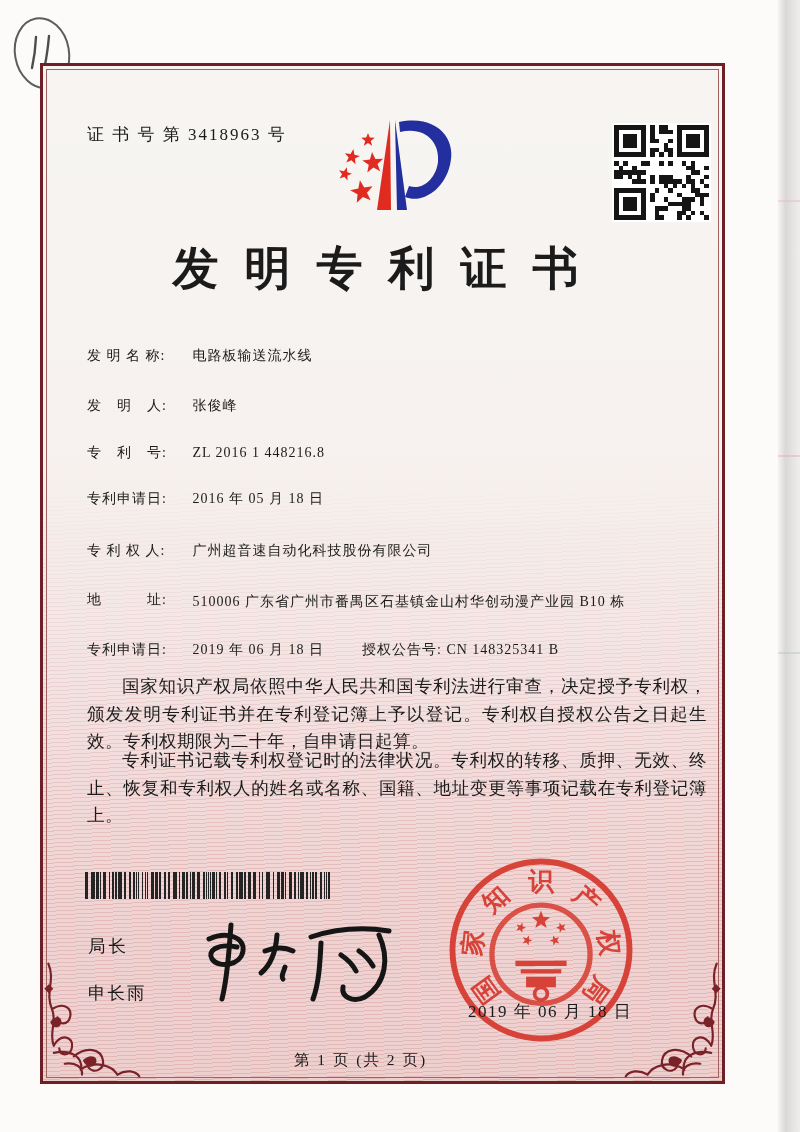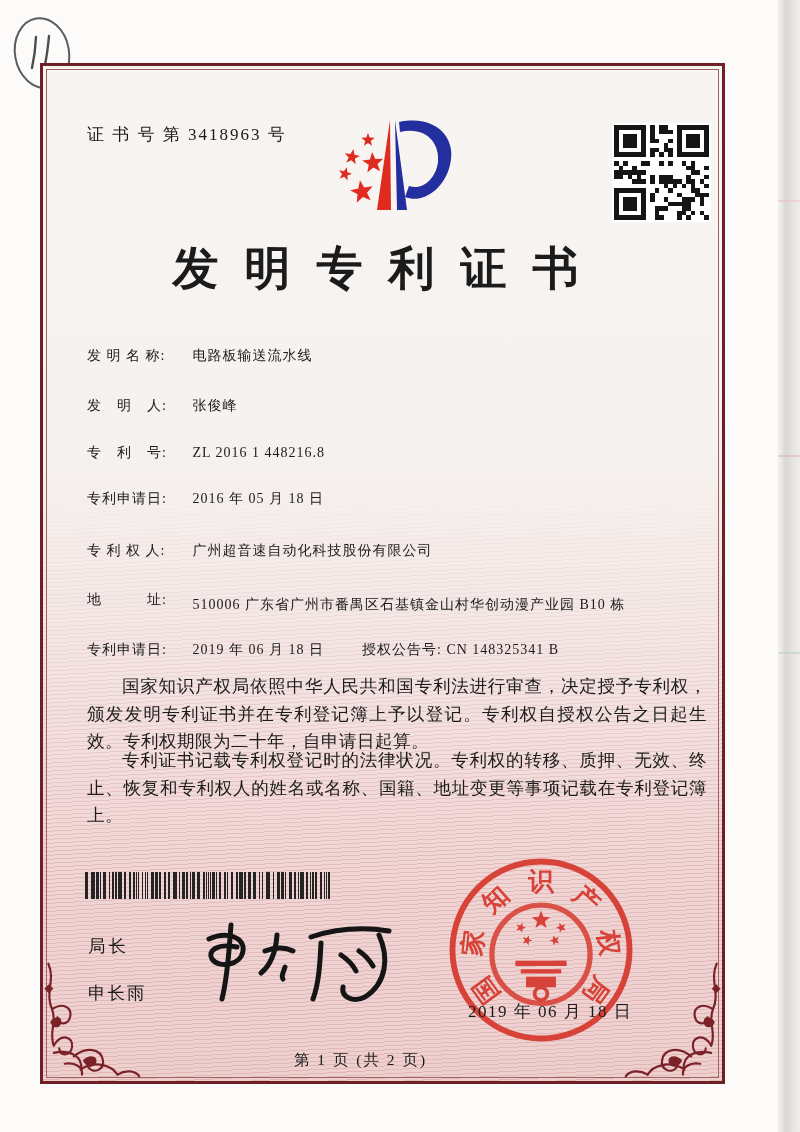--- a/index.html
+++ b/index.html
@@ -26,21 +26,21 @@
 
   .cert-no{position:absolute;left:44px;top:57px;font-size:17px;letter-spacing:2px;}
   .logo{position:absolute;left:285px;top:44px;width:152px;height:120px;}
   .qr{position:absolute;left:569px;top:57px;width:95px;height:95px;background:#fff;padding:2px;}
 
   .cert-title{position:absolute;top:172px;left:0;right:0;text-align:center;
          font-size:46px;font-weight:bold;letter-spacing:26px;padding-left:12px;white-space:nowrap;}
 
   .field-row{position:absolute;left:44px;font-size:14px;letter-spacing:1px;white-space:nowrap;}
   .lbl{display:inline-block;min-width:101px;}
-  .val-addr{display:inline-block;width:502px;vertical-align:top;white-space:normal;line-height:28px;}
+  .val-addr{display:inline-block;width:502px;vertical-align:top;white-space:normal;line-height:21px;}
   .grant-col2{position:absolute;left:275px;top:0;white-space:nowrap;}
 
   .para{position:absolute;left:44px;width:620px;font-size:17.5px;line-height:27.5px;
         text-align:justify;text-indent:2em;letter-spacing:.5px;}
 
   .barcode{position:absolute;left:42px;top:806px;width:250px;height:27px;}
   .sig-title{position:absolute;left:45px;top:868px;font-size:17.5px;letter-spacing:3px;}
   .sig-name{position:absolute;left:45px;top:899px;font-size:17.5px;letter-spacing:2px;margin-top:16px;}
   .signature{position:absolute;left:150px;top:845px;width:212px;height:100px;}
 

